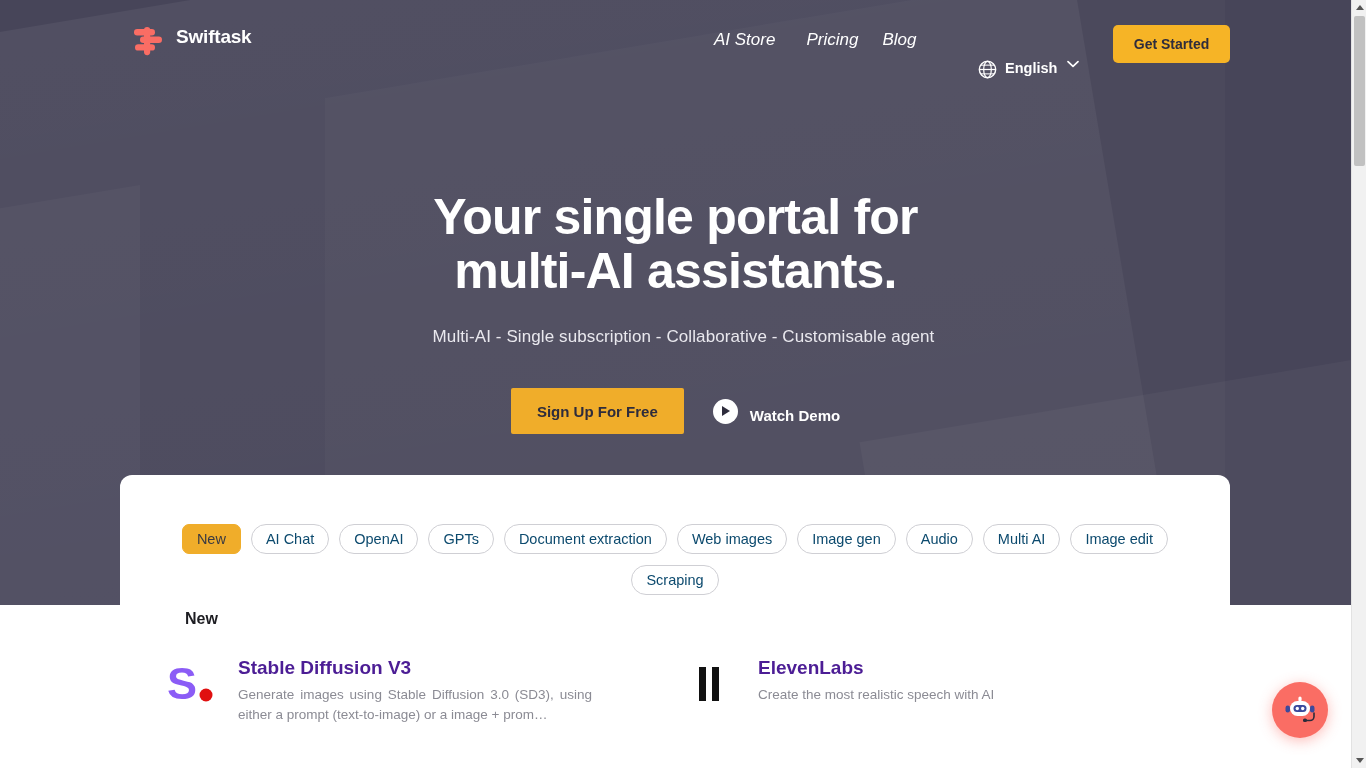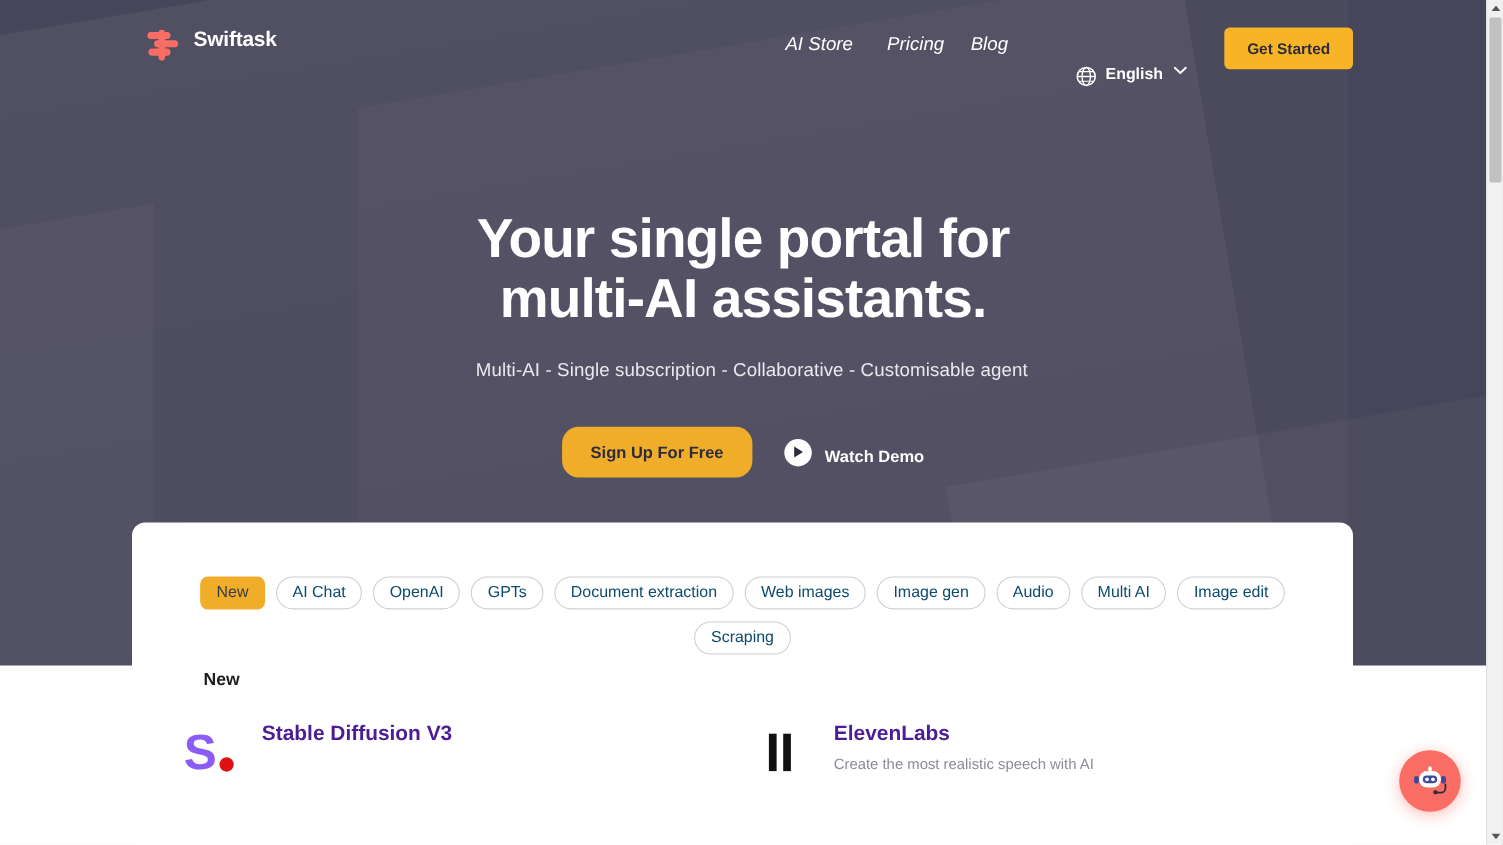--- a/index.html
+++ b/index.html
@@ -170,21 +170,21 @@
     display: flex;
     justify-content: center;
     align-items: center;
     gap: 29px;
     z-index: 5;
   }
   .btn-signup {
     width: 173px; height: 46px;
     background: #f0ad2a;
     border: none;
-    border-radius: 15px;
+    border-radius: 2px;
     color: #2e2c3c;
     font-family: "Liberation Sans", sans-serif;
     font-size: 15px;
     font-weight: bold;
     cursor: pointer;
   }
   .watch-demo {
     display: flex;
     align-items: flex-end;
     gap: 12px;
@@ -435,20 +435,21 @@
 
     <div class="product">
       <div class="product-icon">
         <svg viewBox="0 0 56 50" width="56" height="50">
           <text x="2" y="40" font-family="Liberation Sans, sans-serif" font-size="45" font-weight="bold" fill="#8b5cf6">S</text>
           <circle cx="41" cy="36" r="6.5" fill="#e01010"></circle>
         </svg>
       </div>
       <div class="product-body">
         <div class="product-name">Stable Diffusion V3</div>
+        <div class="product-desc">Generate images using Stable Diffusion 3.0 (SD3), using either a prompt (text-to-image) or a image + prom…</div>
       </div>
     </div>
 
     <div class="product">
       <div class="product-icon">
         <svg viewBox="0 0 56 50" width="56" height="50">
           <rect x="14" y="8" width="7" height="34" fill="#111111"></rect>
           <rect x="27" y="8" width="7" height="34" fill="#111111"></rect>
         </svg>
       </div>

